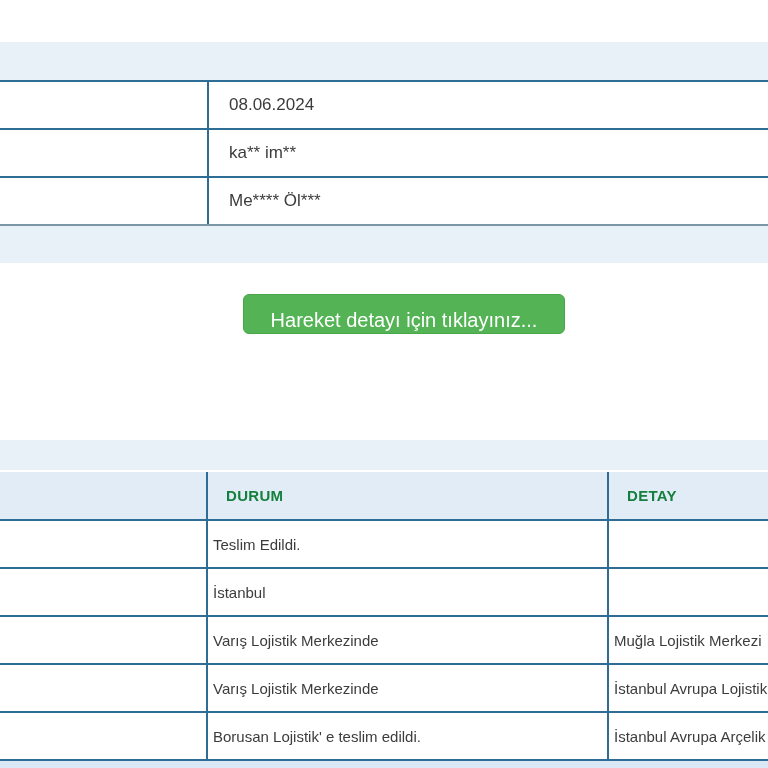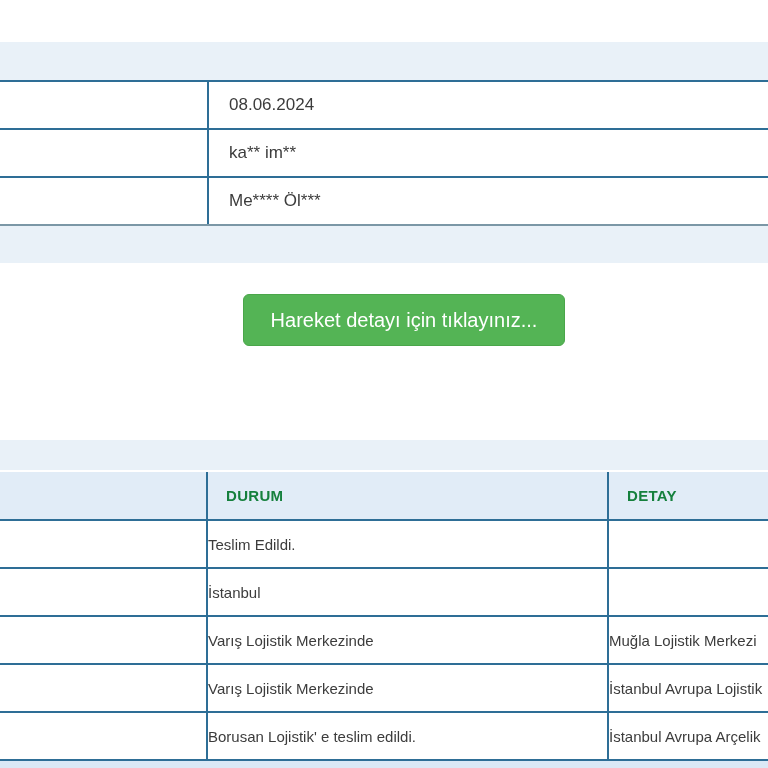--- a/index.html
+++ b/index.html
@@ -31,21 +31,21 @@
   .info-label-col { width: 207px; }
   .info-value-col { border-left: 2px solid #2e6e96; }
   .info-value {
     padding-left: 20px; font-size: 17px; color: #3c3c3c;
   }
 
   
   .btn-row { padding-top: 31px; height: 52px; }
   .detail-btn {
     display: block; margin-left: 243px;
-    width: 322px; height: 52px;
+    width: 322px; height: 40px;
     background: #54b455; border: 1px solid #4aa64a; border-radius: 6px;
     color: #ffffff; font-size: 20px;
     font-family: "Liberation Sans", "DejaVu Sans", sans-serif;
     cursor: pointer; line-height: 50px; text-align: center; padding: 0;
   }
   .spacer-mid { height: 94px; }
 
   
   .mov-table {
     width: 1100px; border-collapse: collapse; table-layout: fixed;
@@ -60,21 +60,21 @@
     letter-spacing: 0.3px;
     border-bottom: 2px solid #2e6e96;
   }
   .mov-table thead th.bordered { border-left: 2px solid #2e6e96; }
   .mov-table thead th .hdr-pad { padding-left: 18px; }
   .mov-table tbody td {
     background: #ffffff; color: #3c3c3c; font-size: 15px;
     border-bottom: 2px solid #2e6e96;
   }
   .mov-table tbody td.bordered { border-left: 2px solid #2e6e96; }
-  .mov-table tbody td .cell-pad { white-space: nowrap; }
+  .mov-table tbody td .cell-pad { padding-left: 5px; white-space: nowrap; }
 </style>
 </head>
 <body>
 
 <div class="root">
 
   <div class="spacer-top"></div>
 
   <div class="band band-1"></div>
 

